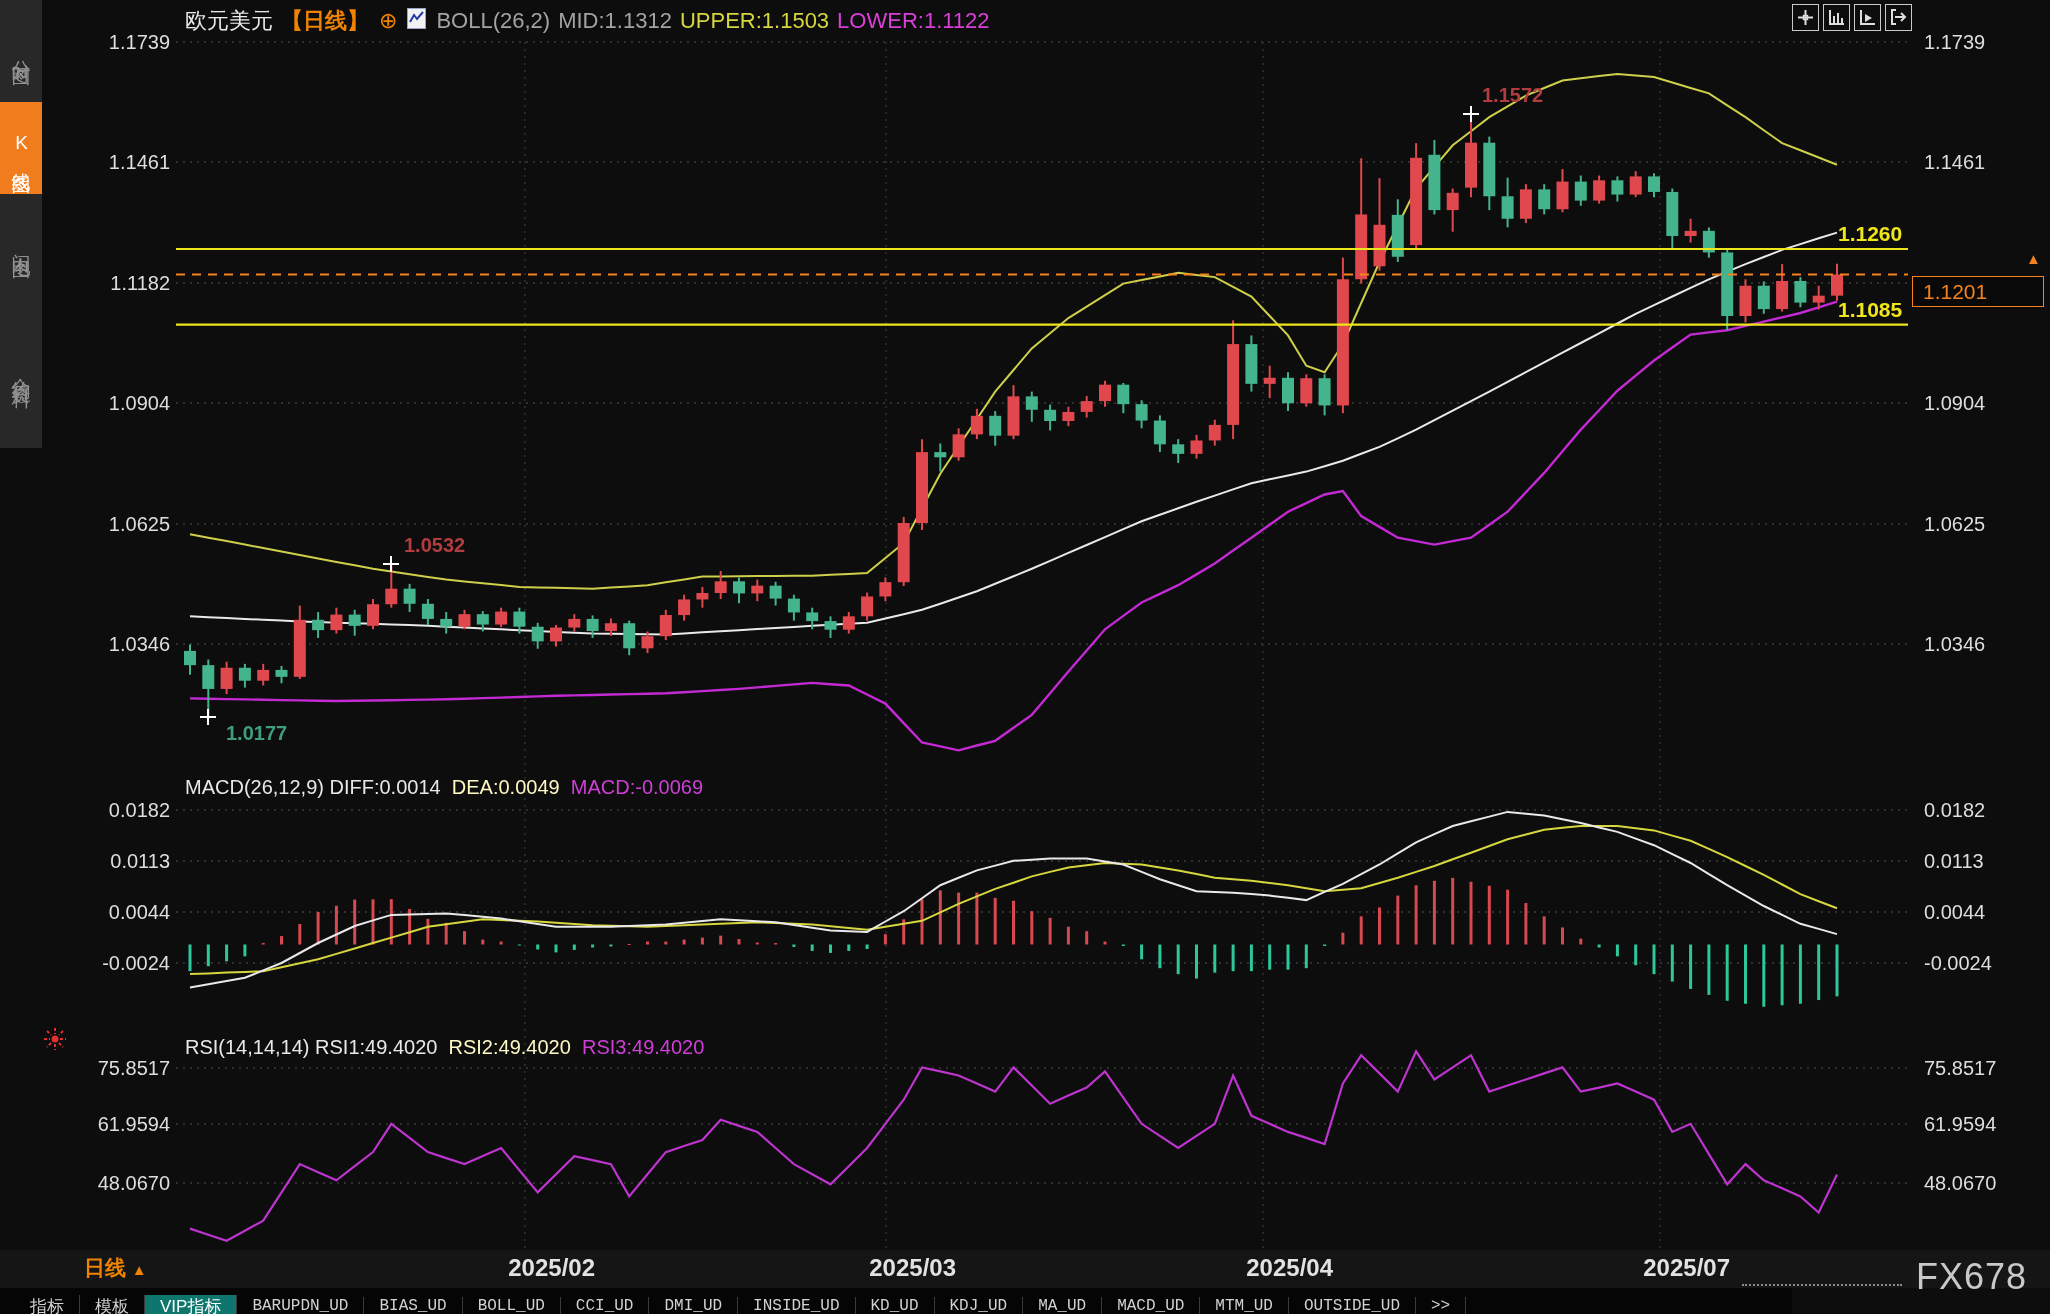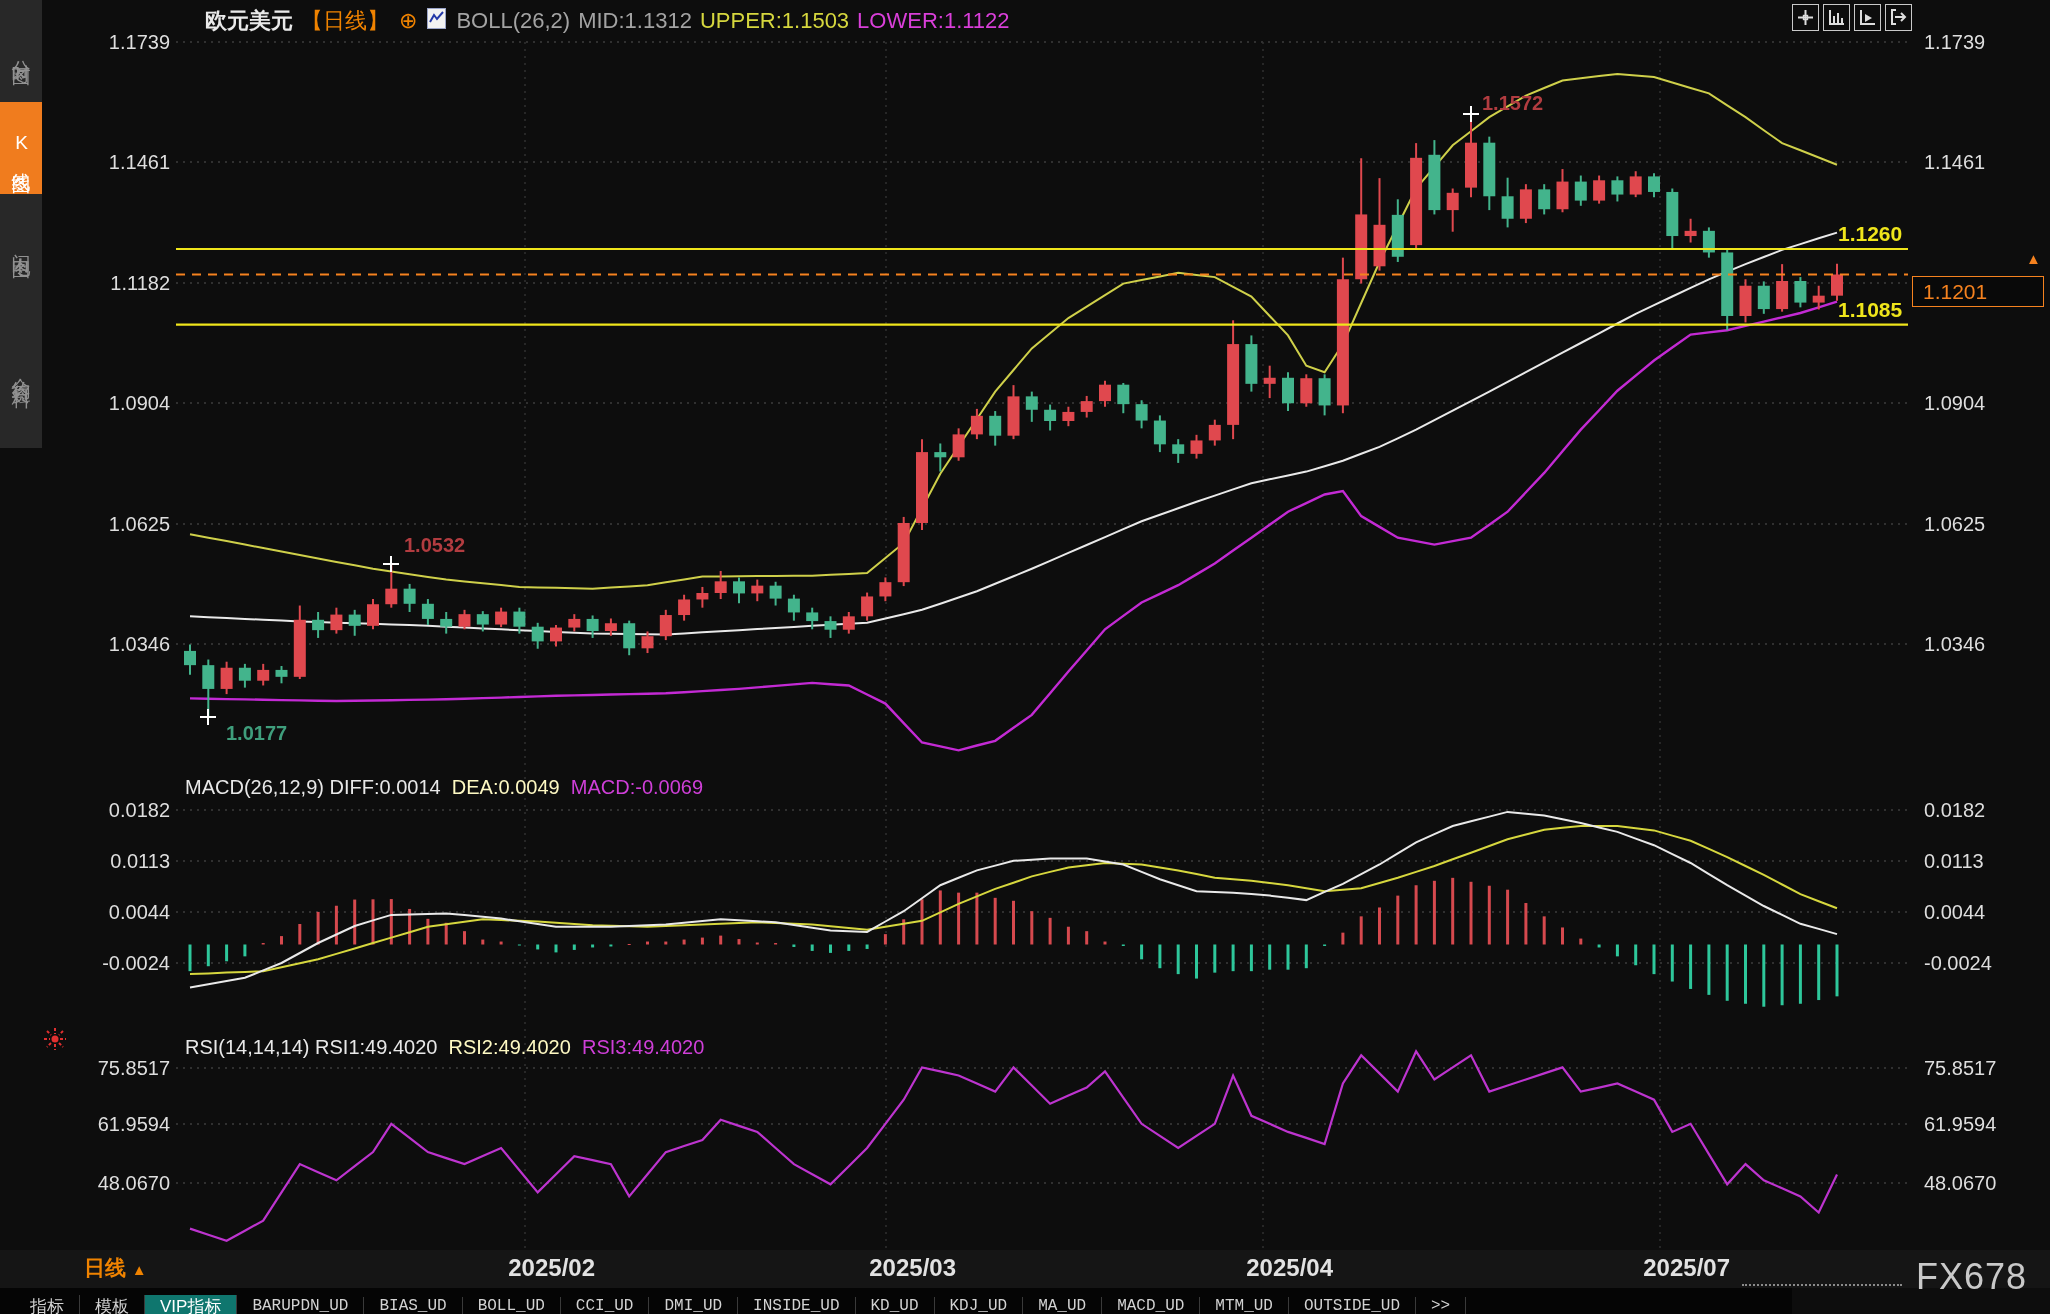--- a/index.html
+++ b/index.html
@@ -6,22 +6,22 @@
   #app{position:relative;width:2050px;height:1314px;background:#0d0d0d;overflow:hidden;
        font-family:"Liberation Sans",sans-serif;}
   
   #sidebar{position:absolute;left:0;top:0;width:42px;height:448px;background:#282828;}
   .side-item{position:absolute;left:0;width:42px;display:flex;align-items:center;justify-content:center;
        writing-mode:vertical-lr;text-orientation:upright;font-size:19px;color:#929292;letter-spacing:4px;cursor:pointer;}
   .side-item.active{background:#f07c1e;color:#fff;}
   
   #title-row{position:absolute;left:185px;top:6px;height:30px;display:flex;align-items:center;gap:8px;
        font-size:22px;color:#e8e8e8;white-space:nowrap;}
-  .t-symbol{font-weight:bold;color:#eaeaea;margin-left:20px;}
-  .t-period{color:#f08300;font-weight:normal;}
+  .t-symbol{font-weight:normal;color:#eaeaea;}
+  .t-period{color:#f08300;font-weight:bold;}
   .t-expand{color:#f08300;font-size:22px;margin-left:2px;}
   .t-ind-icon{display:inline-block;margin:0 2px;}
   .t-mid{color:#a3a3a3;}
   .t-upper{color:#d6d73e;}
   .t-lower{color:#d93fd9;}
   
   #toolbar{position:absolute;left:1792px;top:4px;display:flex;gap:4px;}
   .tb-btn{width:25px;height:25px;border:1px solid #c9c9c9;display:flex;align-items:center;justify-content:center;cursor:pointer;}
   
   .axl,.axr{position:absolute;font-size:20px;color:#dedede;line-height:24px;}
@@ -386,21 +386,21 @@
       <div class="axl" style="top: 900px;">0.0044</div>
       <div class="axr" style="top: 900px;">0.0044</div>
       <div class="axl" style="top: 951px;">-0.0024</div>
       <div class="axr" style="top: 951px;">-0.0024</div>
       <div class="axl" style="top: 1056px;">75.8517</div>
       <div class="axr" style="top: 1056px;">75.8517</div>
       <div class="axl" style="top: 1112px;">61.9594</div>
       <div class="axr" style="top: 1112px;">61.9594</div>
       <div class="axl" style="top: 1171px;">48.0670</div>
       <div class="axr" style="top: 1171px;">48.0670</div>
-      <div class="anno" style="left: 1482px; top: 92px; color: rgb(178, 60, 64);">1.1572</div>
+      <div class="anno" style="left: 1482px; top: 84px; color: rgb(178, 60, 64);">1.1572</div>
       <div class="anno" style="left: 404px; top: 534px; color: rgb(178, 60, 64);">1.0532</div>
       <div class="anno" style="left: 226px; top: 722px; color: rgb(63, 158, 124);">1.0177</div>
     </div>
 
   <div id="sidebar">
     <div class="side-item" style="top:4px;height:94px">分时图</div>
     <div class="side-item active" style="top:102px;height:92px">K线图</div>
     <div class="side-item" style="top:198px;height:92px">闪电图</div>
     <div class="side-item" style="top:308px;height:124px">合约资料</div>
   </div>

